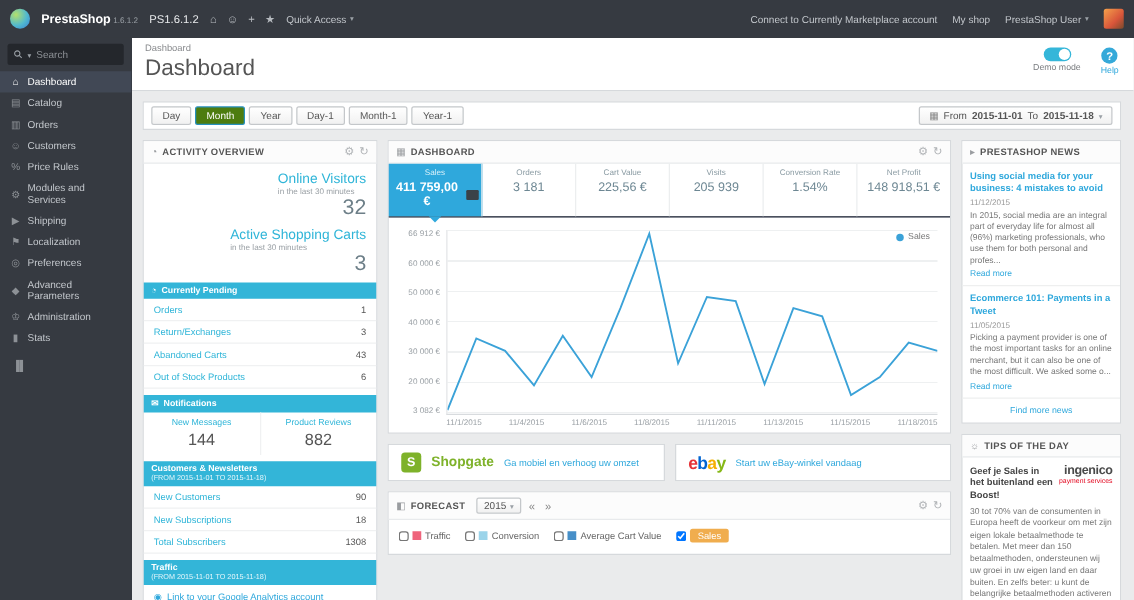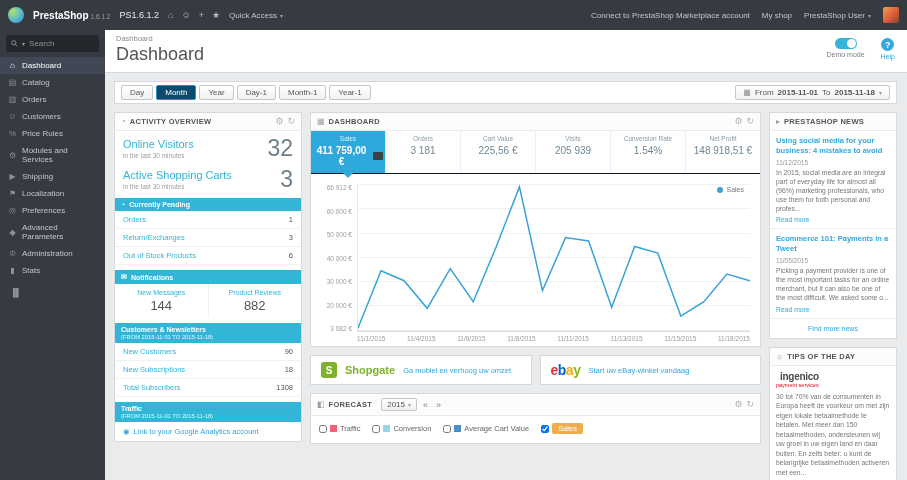--- a/index.html
+++ b/index.html
@@ -38,41 +38,41 @@
   .mini-col{display:flex;flex-direction:column;align-items:center;gap:2px;}
   .toggle{width:22px;height:11px;border-radius:6px;background:#35b6d9;position:relative;}
   .toggle .knob{position:absolute;right:1px;top:1px;width:9px;height:9px;border-radius:50%;background:#fff;}
   .mini-lbl{font-size:7px;color:#7a7d80;}
   .help-circ{width:13px;height:13px;border-radius:50%;background:#35a9d9;color:#fff;font-size:9px;font-weight:bold;display:flex;align-items:center;justify-content:center;}
   .help-lbl{font-size:7px;color:#2fa8dc;}
 
   .toolbar{margin:8px 10px;background:#fff;border:1px solid #d6d9dc;padding:3px 6px;display:flex;align-items:center;justify-content:space-between;}
   .range-buttons{display:flex;gap:3px;}
   .rbtn{font-size:8px;padding:2px 8px;border:1px solid #c4c7ca;background:linear-gradient(#fff,#f1f1f1);color:#555;border-radius:2px;}
-  .rbtn.active{background:#0c4a6e;border-color:#2790bd;color:#fff;}
+  .rbtn.active{background:#4d7c0f;border-color:#2790bd;color:#fff;}
   .daterange{display:flex;align-items:center;gap:4px;font-size:8px;color:#555;border:1px solid #c4c7ca;background:linear-gradient(#fff,#f1f1f1);padding:2px 7px;border-radius:2px;}
   .cal{font-size:8px;color:#888;}
 
   .cols{display:flex;gap:8px;margin:0 10px;align-items:flex-start;}
   .col-left{width:188px;flex:none;}
   .col-mid{flex:1;min-width:0;}
   .col-right{width:128px;flex:none;}
 
   .panel{background:#fff;border:1px solid #d6d9dc;}
   .phead{display:flex;align-items:center;gap:4px;padding:4px 6px;border-bottom:1px solid #e8eaec;background:#fcfcfc;}
   .phead .t{font-size:7.5px;font-weight:bold;color:#555;letter-spacing:.3px;}
   .phead .sp{flex:1;}
   .picon{font-size:8px;color:#9a9da0;}
   .hbtn{font-size:9px;color:#b0b3b6;line-height:1;}
 
   
-  .stat-row{display:flex;justify-content:space-between;align-items:center;padding:6px 8px 2px;}
+  .stat-row{display:flex;justify-content:space-between;align-items:flex-end;padding:6px 8px 2px;flex-direction:column;}
   .stat-lbl{color:#2fb5d8;font-size:11px;line-height:1.1;}
   .stat-sub{font-size:6.5px;color:#9aa0a5;margin-top:1px;}
-  .stat-val{font-size:23px;color:#6d7f88;font-weight:300;line-height:1;}
+  .stat-val{font-size:17px;color:#6d7f88;font-weight:300;line-height:1;}
   .bar{background:#33b5d8;color:#fff;font-size:7px;font-weight:bold;padding:3px 6px;display:flex;gap:4px;align-items:center;margin-top:5px;}
   .bar.twoline{flex-direction:column;align-items:flex-start;gap:1px;}
   .bar .bsub{font-weight:normal;font-size:5.8px;color:#e3f6fb;}
   .bicon{font-size:7px;}
   .arow{display:flex;justify-content:space-between;padding:4px 8px;border-bottom:1px solid #f0f1f2;font-size:7.5px;align-items:center;}
   .arow .lbl{color:#2fb5d8;}
   .arow .val{color:#555;}
   .ncols{display:flex;text-align:center;justify-content:center;}
   .ncol{flex:1;padding:5px 2px;}
   .ncol+.ncol{border-left:1px solid #f0f1f2;}
@@ -147,21 +147,21 @@
     <span data-interactable="true">⌂</span>
     <span data-interactable="true">☺</span>
     <span data-interactable="true">+</span>
     <span data-interactable="true">★</span>
   </span>
   <span class="tb-link" data-interactable="true">
       <span data-interactable="false">Quick Access</span>
       <span class="caret" data-interactable="false">▾</span>
     </span>
   <span class="tb-right">
-    <span class="tb-link" data-interactable="true">Connect to PrestaShop Marketplace account</span>
+    <span class="tb-link" data-interactable="true">Connect to Currently Marketplace account</span>
     <span class="tb-link" data-interactable="true">My shop</span>
     <span class="tb-link" data-interactable="true">
         <span data-interactable="false">PrestaShop User</span>
         <span class="caret" data-interactable="false">▾</span>
       </span>
     <span class="avatar" data-interactable="true"></span>
   </span>
 </header>
 
 <aside class="sidebar" data-interactable="false">
@@ -294,20 +294,24 @@
           <span class="bicon" data-interactable="false">◔</span>
           <span data-interactable="false">Currently Pending</span>
         </div>
       <div class="arow" data-interactable="true">
           <span class="lbl" data-interactable="false">Orders</span>
           <span class="val" data-interactable="false">1</span>
         </div>
       <div class="arow" data-interactable="true">
           <span class="lbl" data-interactable="false">Return/Exchanges</span>
           <span class="val" data-interactable="false">3</span>
+        </div>
+      <div class="arow" data-interactable="true">
+          <span class="lbl" data-interactable="false">Abandoned Carts</span>
+          <span class="val" data-interactable="false">43</span>
         </div>
       <div class="arow" data-interactable="true">
           <span class="lbl" data-interactable="false">Out of Stock Products</span>
           <span class="val" data-interactable="false">6</span>
         </div>
 
       <div class="bar" data-interactable="false">
           <span class="bicon" data-interactable="false">✉</span>
           <span data-interactable="false">Notifications</span>
         </div>
@@ -491,20 +495,21 @@
         </div>
         <div class="findmore" data-interactable="true">Find more news</div>
       </div>
 
       <div class="panel tpanel" data-interactable="false">
         <div class="phead">
           <span class="picon" data-interactable="false">☼</span>
           <span class="t" data-interactable="false">TIPS OF THE DAY</span>
         </div>
         <div class="tips-top">
+          <div class="tips-head" data-interactable="false">Geef je Sales in het buitenland een Boost!</div>
           <div class="ingenico" data-interactable="false">
             <div class="ing-name" data-interactable="false">ingenico</div>
             <div class="ing-sub" data-interactable="false">payment services</div>
           </div>
         </div>
         <div class="tips-body" data-interactable="false">30 tot 70% van de consumenten in Europa heeft de voorkeur om met zijn eigen lokale betaalmethode te betalen. Met meer dan 150 betaalmethoden, ondersteunen wij uw groei in uw eigen land en daar buiten. En zelfs beter: u kunt de belangrijke betaalmethoden activeren met een...</div>
       </div>
     </section>
   </div>
 </div>

